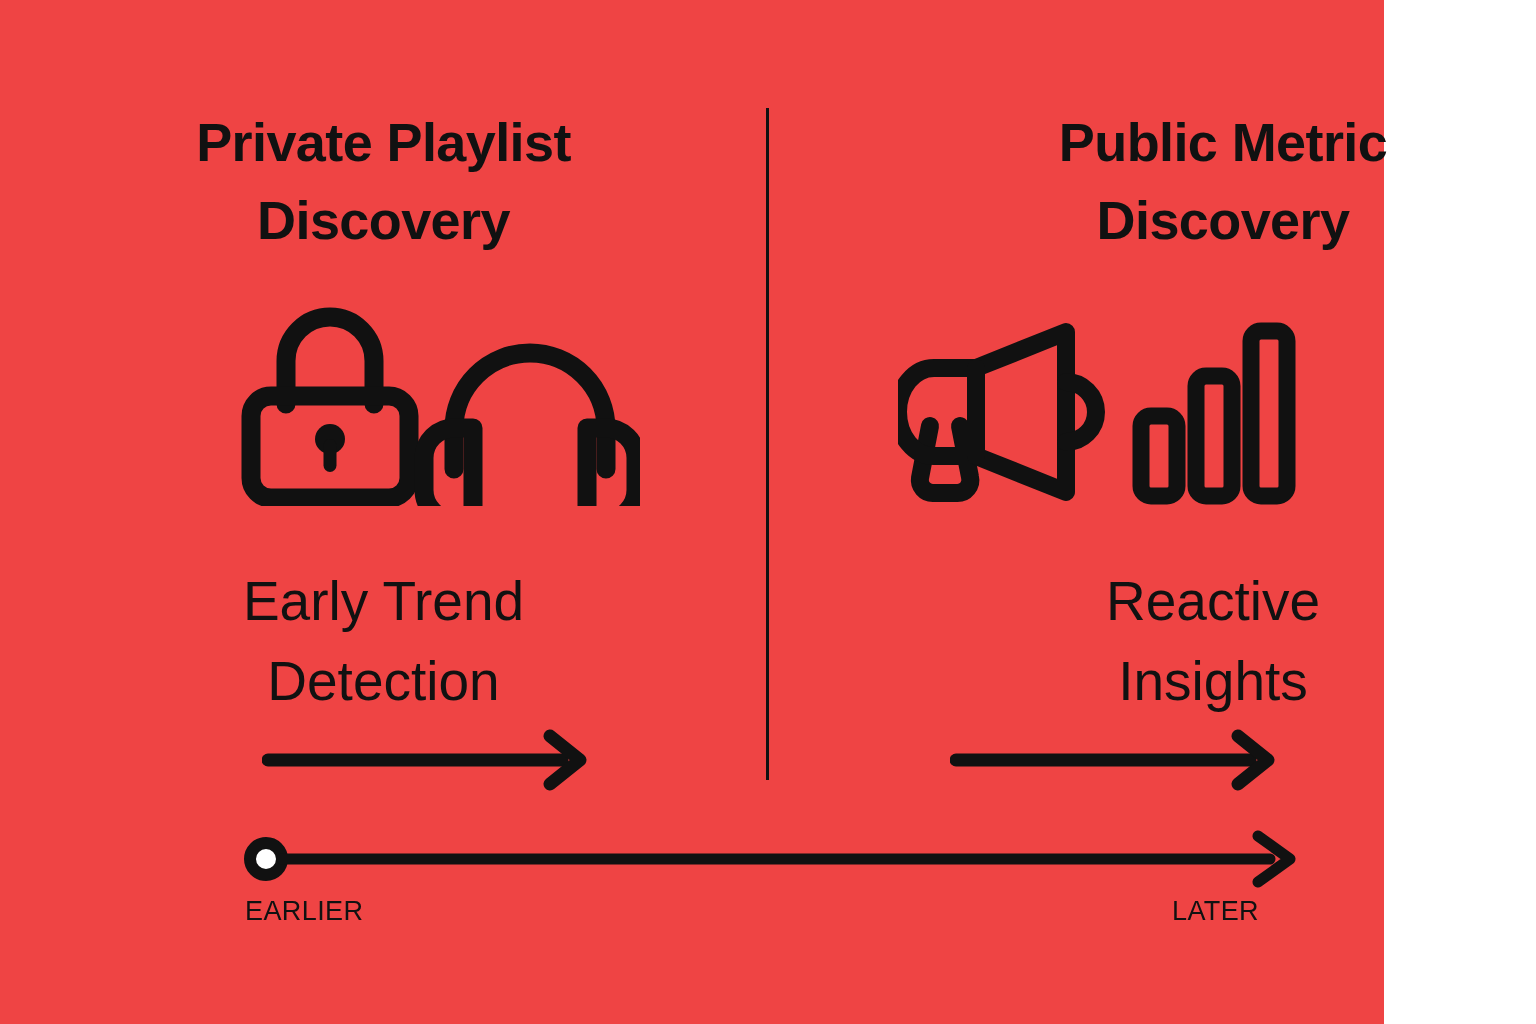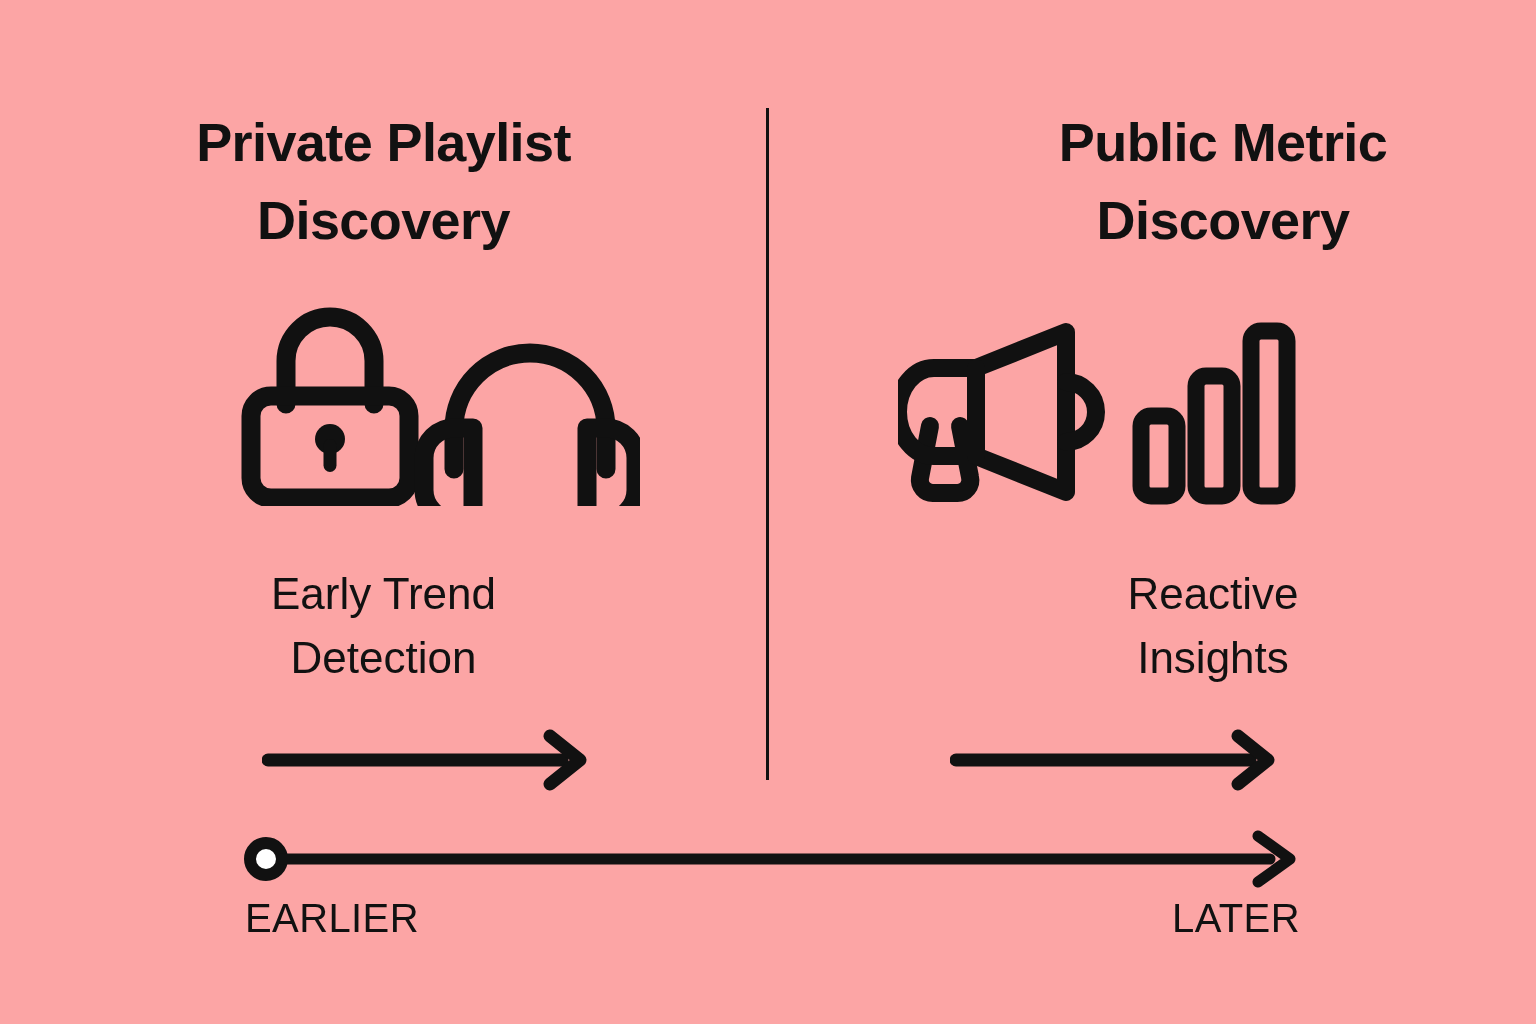--- a/index.html
+++ b/index.html
@@ -10,23 +10,23 @@
   body {
     width: 1536px;
     height: 1024px;
     font-family: "Liberation Sans", sans-serif;
     color: #111111;
     overflow: hidden;
     position: relative;
   }
   #stage {
     position: relative;
-    width: 1536px;
+    width: 1384px;
     height: 1024px;
-    background: #fca5a5;
+    background: #ef4444;
   }
   .col {
     position: absolute;
     top: 0;
     height: 1024px;
   }
   #col-left  { left: 0px;   width: 767px; }
   #col-right { left: 770px; width: 766px; border-radius: 21px; }
 
   .divider {
@@ -59,21 +59,21 @@
     height: 200px;
   }
   #icons-left  { left: 240px;  width: 400px; }
   #icons-right { left: 128px;  width: 420px; }
 
   .caption {
     position: absolute;
     width: 100%;
     top: 562px;
     text-align: center;
-    font-size: 44px;
+    font-size: 55px;
     font-weight: 400;
     line-height: 1.45;
     color: #111111;
     white-space: pre-line;
   }
   #col-left .caption  { padding-right: 330px; }
   #col-right .caption { padding-left: 60px; padding-right: 195px; }
 
   .sub-arrow {
     position: absolute;
@@ -87,21 +87,21 @@
     position: absolute;
     left: 232px;
     top: 826px;
     width: 1080px;
     height: 66px;
   }
 
   .axis-label {
     position: absolute;
     top: 896px;
-    font-size: 40px;
+    font-size: 27px;
     font-weight: 400;
     letter-spacing: 0.4px;
     color: #111111;
   }
   #label-earlier { left: 245px; }
   #label-later   { left: 1172px; }
 </style>
 </head>
 <body>
 

